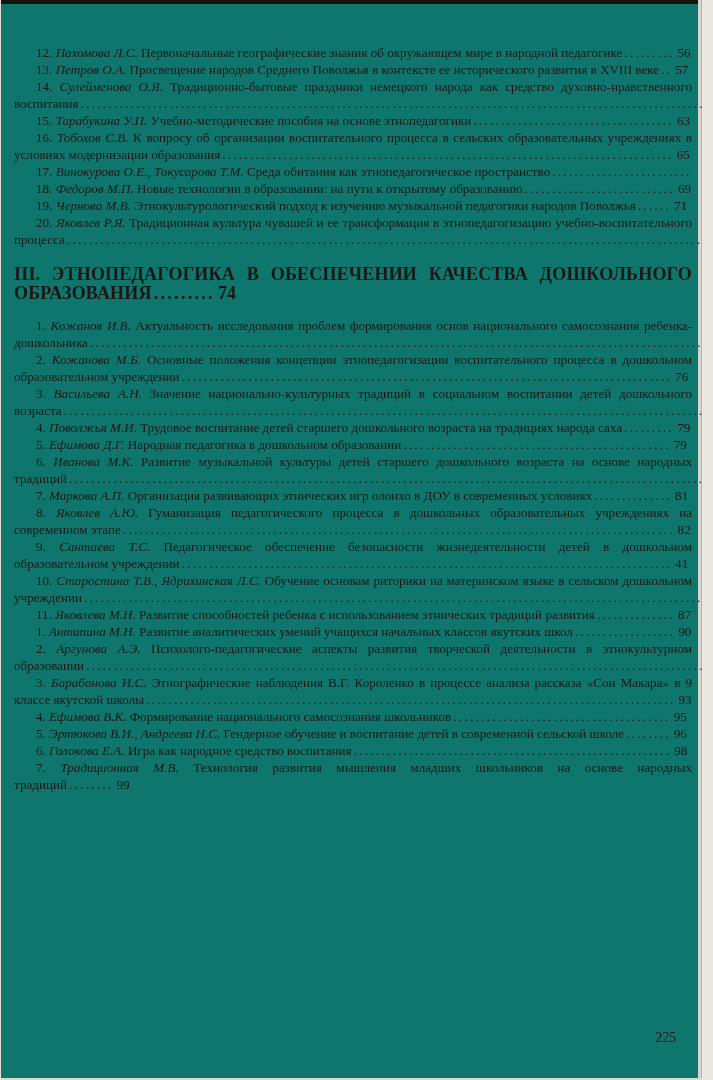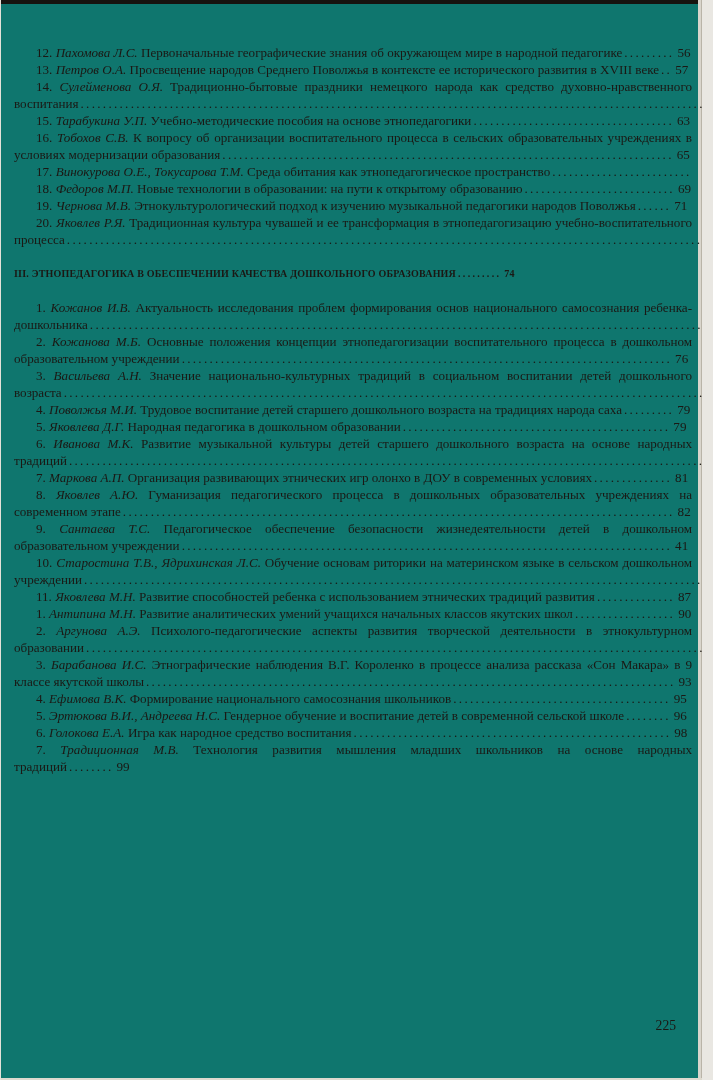--- a/index.html
+++ b/index.html
@@ -56,41 +56,41 @@
     text-align: justify;
     text-indent: 22px;
     margin: 0;
   }
   .toc-entry .authors {
     font-style: italic;
   }
 
   .toc-heading {
     font-weight: bold;
-    font-size: 10px;
+    font-size: 18px;
     line-height: 18.5px;
     letter-spacing: 0.2px;
     margin: 17px 0 15px 0;
     text-align: justify;
     text-indent: 0;
   }
 
   .leader-dots {
     letter-spacing: 2.3px;
     padding-left: 2px;
     white-space: nowrap;
   }
   .page-ref {
     padding-left: 3px;
   }
 
   .folio {
     position: absolute;
     right: 26px;
-    bottom: 46px;
+    bottom: 34px;
     font-size: 13.6px;
     color: #1b1814;
   }
 </style>
 </head>
 <body>
 
 <div class="scan-page">
   <div class="scan-edge-top"></div>
   <div class="scan-edge-right"></div>
@@ -105,21 +105,21 @@
       <div class="toc-entry leader-row"><span class="entry-text">16. <i class="authors">Тобохов С.В.</i> К вопросу об организации воспитательного процесса в сельских образовательных учреждениях в условиях модернизации образования</span><span class="leader-dots">.................................................................................</span><span class="page-ref">65</span></div>
       <div class="toc-entry leader-row"><span class="entry-text">17. <i class="authors">Винокурова О.Е., Токусарова Т.М.</i> Среда обитания как этнопедагогическое пространство</span><span class="leader-dots">.........................</span><span class="page-ref"></span></div>
       <div class="toc-entry leader-row"><span class="entry-text">18. <i class="authors">Федоров М.П.</i> Новые технологии в образовании: на пути к открытому образованию</span><span class="leader-dots">...........................</span><span class="page-ref">69</span></div>
       <div class="toc-entry leader-row"><span class="entry-text">19. <i class="authors">Чернова М.В.</i> Этнокультурологический подход к изучению музыкальной педагогики народов Поволжья</span><span class="leader-dots">......</span><span class="page-ref">71</span></div>
       <div class="toc-entry leader-row"><span class="entry-text">20. <i class="authors">Яковлев Р.Я.</i> Традиционная культура чувашей и ее трансформация в этнопедагогизацию учебно-воспитательного процесса</span><span class="leader-dots">............................................................................................................................................................................................................................................................................................................................................................................................................................................................................................................................................................................................................................................................................................................................................................................................................................................</span></div>
       <div class="toc-heading leader-row"><span class="heading-text">III. ЭТНОПЕДАГОГИКА В ОБЕСПЕЧЕНИИ КАЧЕСТВА ДОШКОЛЬНОГО ОБРАЗОВАНИЯ</span><span class="leader-dots">.........</span><span class="page-ref">74</span></div>
       <div class="toc-entry leader-row"><span class="entry-text">1. <i class="authors">Кожанов И.В.</i> Актуальность исследования проблем формирования основ национального самосознания ребенка-дошкольника</span><span class="leader-dots">............................................................................................................................................................................................................................................................................................................................................................................................................................................................................................................................................................................................................................................................................................................................................................................................................................................</span></div>
       <div class="toc-entry leader-row"><span class="entry-text">2. <i class="authors">Кожанова М.Б.</i> Основные положения концепции этнопедагогизации воспитательного процесса в дошкольном образовательном учреждении</span><span class="leader-dots">........................................................................................</span><span class="page-ref">76</span></div>
       <div class="toc-entry leader-row"><span class="entry-text">3. <i class="authors">Васильева А.Н.</i> Значение национально-культурных традиций в социальном воспитании детей дошкольного возраста</span><span class="leader-dots">............................................................................................................................................................................................................................................................................................................................................................................................................................................................................................................................................................................................................................................................................................................................................................................................................................................</span></div>
       <div class="toc-entry leader-row"><span class="entry-text">4. <i class="authors">Поволжья М.И.</i> Трудовое воспитание детей старшего дошкольного возраста на традициях народа саха</span><span class="leader-dots">.........</span><span class="page-ref">79</span></div>
-      <div class="toc-entry leader-row"><span class="entry-text">5. <i class="authors">Яковлева Д.Г.</i> Народная педагогика в дошкольном образовании</span><span class="leader-dots">................................................</span><span class="page-ref">79</span></div>
+      <div class="toc-entry leader-row"><span class="entry-text">5. <i class="authors">Ефимова Д.Г.</i> Народная педагогика в дошкольном образовании</span><span class="leader-dots">................................................</span><span class="page-ref">79</span></div>
       <div class="toc-entry leader-row"><span class="entry-text">6. <i class="authors">Иванова М.К.</i> Развитие музыкальной культуры детей старшего дошкольного возраста на основе народных традиций</span><span class="leader-dots">............................................................................................................................................................................................................................................................................................................................................................................................................................................................................................................................................................................................................................................................................................................................................................................................................................................</span></div>
       <div class="toc-entry leader-row"><span class="entry-text">7. <i class="authors">Маркова А.П.</i> Организация развивающих этнических игр олонхо в ДОУ в современных условиях</span><span class="leader-dots">..............</span><span class="page-ref">81</span></div>
       <div class="toc-entry leader-row"><span class="entry-text">8. <i class="authors">Яковлев А.Ю.</i> Гуманизация педагогического процесса в дошкольных образовательных учреждениях на современном этапе</span><span class="leader-dots">...................................................................................................</span><span class="page-ref">82</span></div>
       <div class="toc-entry leader-row"><span class="entry-text">9. <i class="authors">Сантаева Т.С.</i> Педагогическое обеспечение безопасности жизнедеятельности детей в дошкольном образовательном учреждении</span><span class="leader-dots">........................................................................................</span><span class="page-ref">41</span></div>
       <div class="toc-entry leader-row"><span class="entry-text">10. <i class="authors">Старостина Т.В., Ядрихинская Л.С.</i> Обучение основам риторики на материнском языке в сельском дошкольном учреждении</span><span class="leader-dots">............................................................................................................................................................................................................................................................................................................................................................................................................................................................................................................................................................................................................................................................................................................................................................................................................................................</span></div>
       <div class="toc-entry leader-row"><span class="entry-text">11. <i class="authors">Яковлева М.Н.</i> Развитие способностей ребенка с использованием этнических традиций развития</span><span class="leader-dots">..............</span><span class="page-ref">87</span></div>
       <div class="toc-entry leader-row"><span class="entry-text">1. <i class="authors">Антипина М.Н.</i> Развитие аналитических умений учащихся начальных классов якутских школ</span><span class="leader-dots">..................</span><span class="page-ref">90</span></div>
       <div class="toc-entry leader-row"><span class="entry-text">2. <i class="authors">Аргунова А.Э.</i> Психолого-педагогические аспекты развития творческой деятельности в этнокультурном образовании</span><span class="leader-dots">............................................................................................................................................................................................................................................................................................................................................................................................................................................................................................................................................................................................................................................................................................................................................................................................................................................</span></div>
       <div class="toc-entry leader-row"><span class="entry-text">3. <i class="authors">Барабанова И.С.</i> Этнографические наблюдения В.Г. Короленко в процессе анализа рассказа «Сон Макара» в 9 классе якутской школы</span><span class="leader-dots">...............................................................................................</span><span class="page-ref">93</span></div>
       <div class="toc-entry leader-row"><span class="entry-text">4. <i class="authors">Ефимова В.К.</i> Формирование национального самосознания школьников</span><span class="leader-dots">.......................................</span><span class="page-ref">95</span></div>

